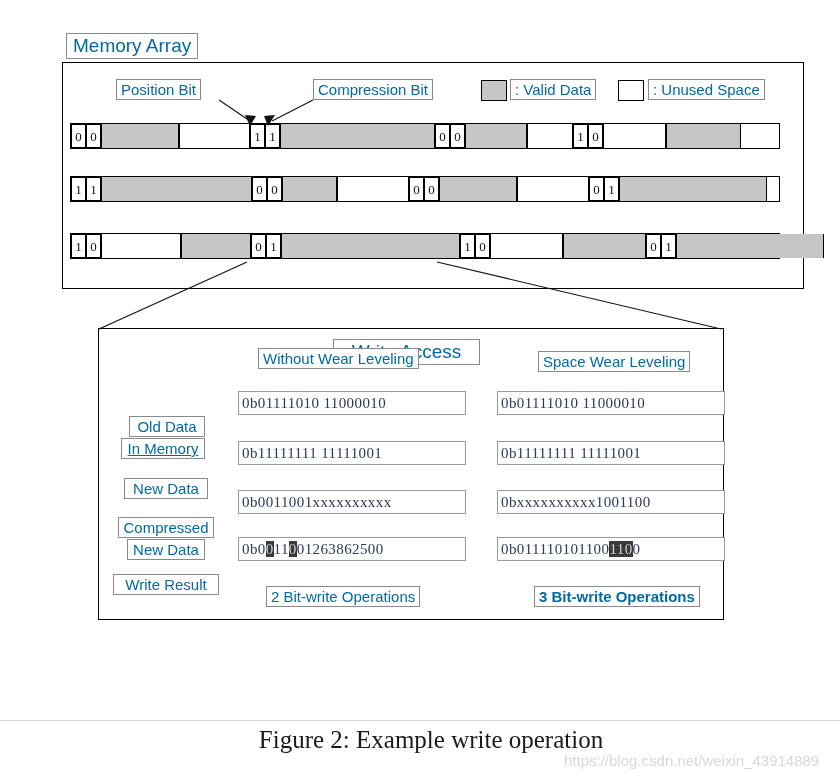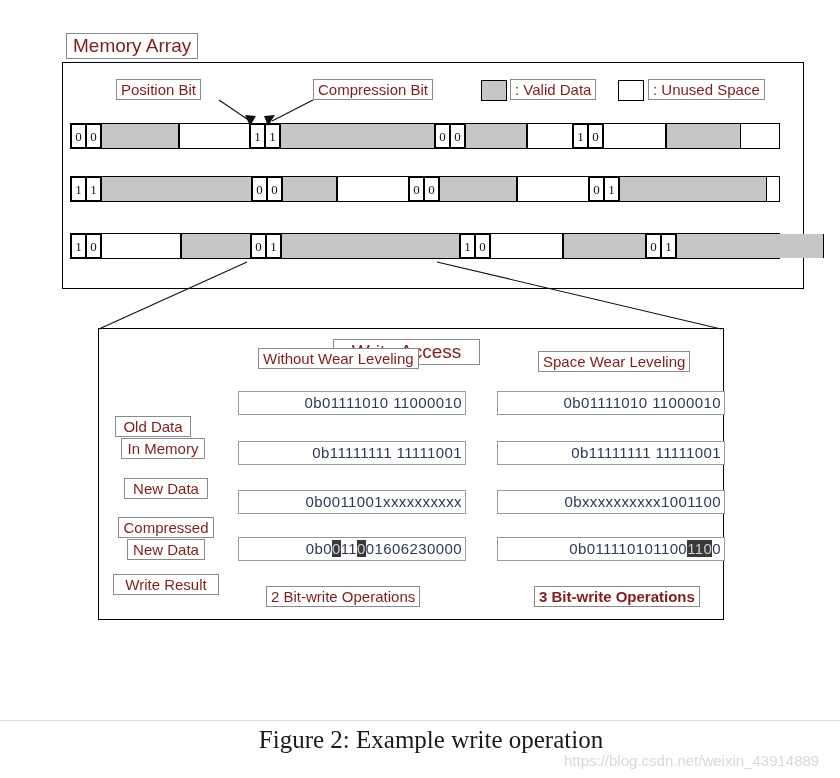--- a/index.html
+++ b/index.html
@@ -5,21 +5,21 @@
   html,body{margin:0;padding:0;background:#ffffff;}
   body{
     width:840px;height:778px;position:relative;overflow:hidden;
     font-family:"Liberation Sans", sans-serif;color:#111;
   }
 
   
   .lbl{
     position:absolute;background:#fff;border:1px solid #8a8a8a;
     font-size:15px;line-height:17px;padding:1px 4px;white-space:nowrap;
-    color:#7f1d1d;
+    color:#0369a1;
   }
   .lbl.bigger{font-size:19px;line-height:22px;padding:1px 6px;}
   .lbl.center{text-align:center;margin-top:35px;}
 
   
   .frame{position:absolute;border:1.6px solid #000;background:#fff;}
 
   
   .memrow{position:absolute;height:26px;border:1.3px solid #000;background:#fff;box-sizing:border-box;}
   .seg{position:absolute;top:0;height:100%;box-sizing:border-box;}
@@ -32,22 +32,22 @@
   }
 
   
   .swatch{position:absolute;width:26px;height:21px;border:1.6px solid #000;box-sizing:border-box;}
   .swatch.valid{background:#c6c6c6;}
   .swatch.unused{background:#fff;}
 
   
   .binbox{
     position:absolute;border:1px solid #9a9a9a;background:#fff;
-    font-family:Liberation Sans, sans-serif;font-size:15px;line-height:20px;
-    padding:1px 3px;white-space:pre;color:#2b3a55;letter-spacing:0.4px;text-align:right;
+    font-family:Liberation Serif, serif;font-size:15px;line-height:20px;
+    padding:1px 3px;white-space:pre;color:#2b3a55;letter-spacing:0.4px;
   }
   .binbox .hl{background:#3a3a3a;color:#cfcfcf;}
 
   
   svg.overlay{position:absolute;left:0;top:0;width:840px;height:778px;pointer-events:none;}
 
   
   .caption{
     position:absolute;width:840px;text-align:center;
     font-family:"Liberation Serif", serif;font-size:25px;color:#1a1a1a;
@@ -125,40 +125,40 @@
     </div>
   </div>
 
 <div class="frame" style="left:98px;top:328px;width:624px;height:290px;"></div>
 
 <div class="lbl bigger center" style="left:333px;top:304px;width:133px;">Write Access</div>
 
 <div class="lbl" style="left:258px;top:348px;">Without Wear Leveling</div>
 <div class="lbl" style="left:538px;top:351px;">Space Wear Leveling</div>
 
-<div class="lbl center" style="left:115px;top:381px;width:66px;">Old Data</div>
-<div class="lbl center" style="left:121px;top:403px;width:74px;">In Memory</div>
+<div class="lbl center" style="left:129px;top:381px;width:66px;">Old Data</div>
+<div class="lbl center" style="left:121px;top:403px;width:74px;text-decoration:underline;">In Memory</div>
 
 <div class="lbl center" style="left:124px;top:443px;width:74px;">New Data</div>
 
 <div class="lbl center" style="left:118px;top:482px;width:86px;">Compressed</div>
 <div class="lbl center" style="left:127px;top:504px;width:68px;">New Data</div>
 
 <div class="lbl center" style="left:113px;top:539px;width:96px;">Write Result</div>
 
 <div class="binbox" style="left:238px;top:391px;width:220px;">0b01111010 11000010</div>
 <div class="binbox" style="left:497px;top:391px;width:220px;">0b01111010 11000010</div>
 
 <div class="binbox" style="left:238px;top:441px;width:220px;">0b11111111 11111001</div>
 <div class="binbox" style="left:497px;top:441px;width:220px;">0b11111111 11111001</div>
 
 <div class="binbox" style="left:238px;top:490px;width:220px;">0b0011001xxxxxxxxxx</div>
 <div class="binbox" style="left:497px;top:490px;width:220px;">0bxxxxxxxxxx1001100</div>
 
-<div class="binbox" id="wr-without" style="left:238px;top:537px;width:220px;"><span>0b0</span><span class="hl">0</span><span>11</span><span class="hl">0</span><span>01606230000</span></div>
+<div class="binbox" id="wr-without" style="left:238px;top:537px;width:220px;"><span>0b0</span><span class="hl">0</span><span>11</span><span class="hl">0</span><span>01263862500</span></div>
 <div class="binbox" id="wr-with" style="left:497px;top:537px;width:220px;"><span>0b011110101100</span><span class="hl">11</span><span class="hl">0</span><span>0</span></div>
 
 <div class="lbl" style="left:266px;top:586px;">2 Bit-write Operations</div>
 <div class="lbl" style="left:534px;top:586px;font-weight:bold;">3 Bit-write Operations</div>
 
 <svg class="overlay">
 
   <line x1="219" y1="100" x2="250" y2="121" stroke="#111" stroke-width="1.1"></line>
   <polygon points="250,126 245,115 256,116" fill="#111"></polygon>
 

